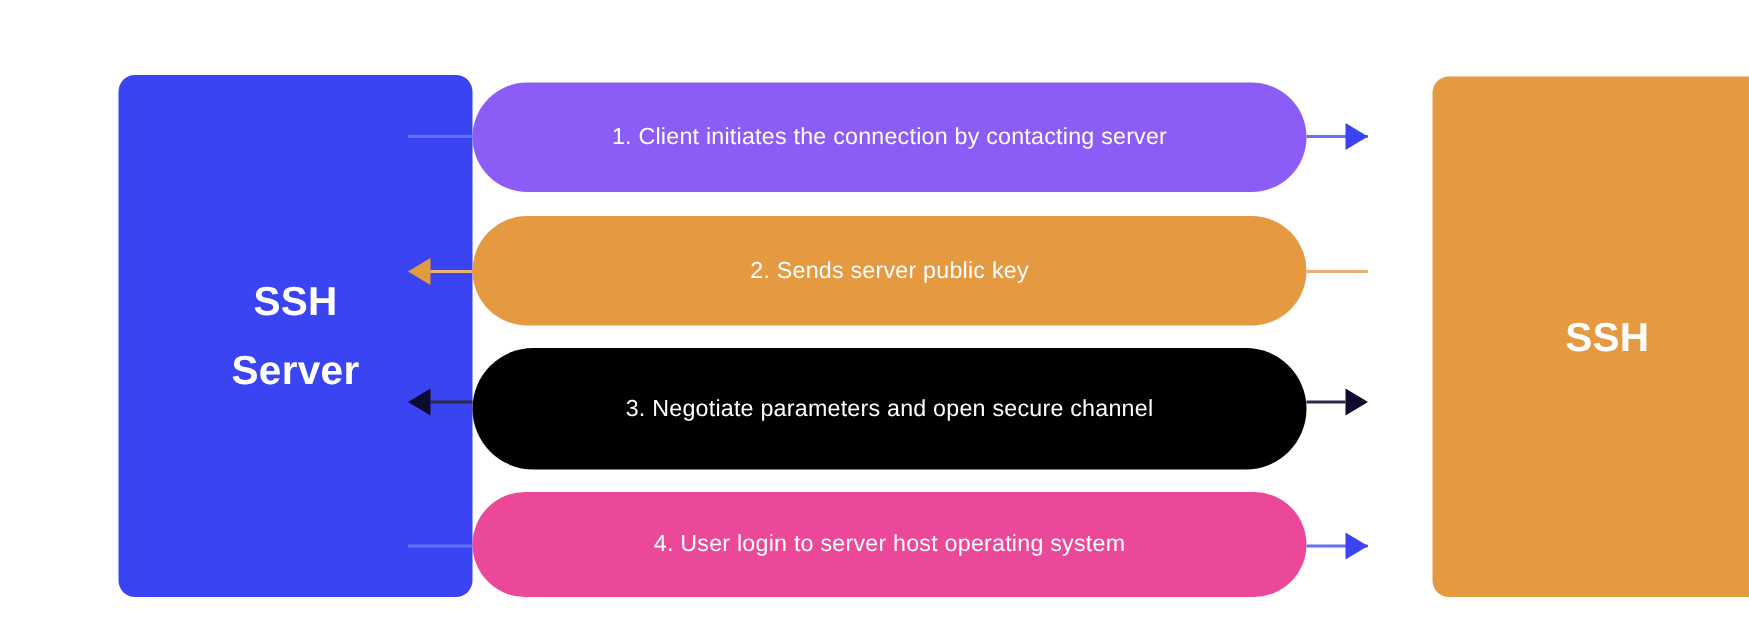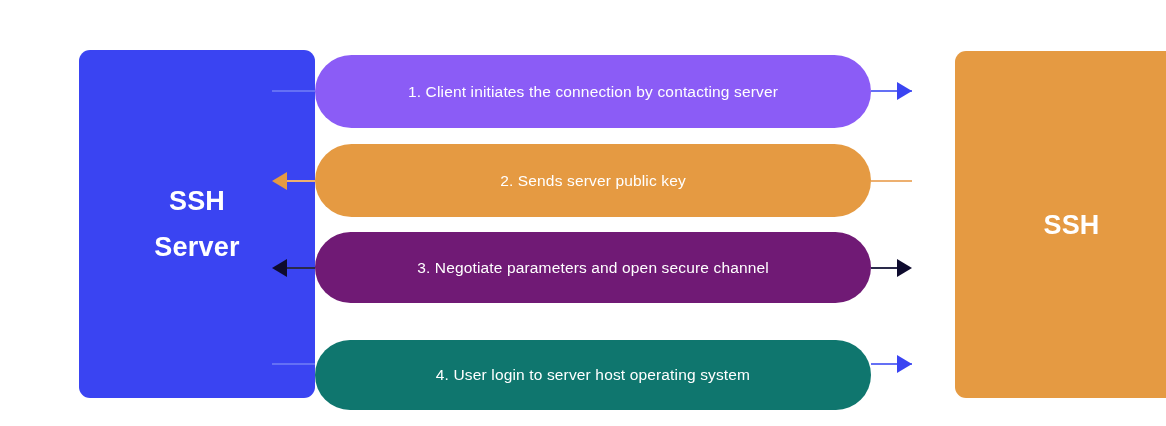--- a/index.html
+++ b/index.html
@@ -64,22 +64,22 @@
     color: #ffffff;
     font-size: 15.5px;
     font-weight: 500;
     letter-spacing: 0.15px;
     box-sizing: border-box;
     padding: 0 26px;
     text-align: center;
   }
   #pill-1 { top: 55px;  height: 73px; background: #8b5cf6; }
   #pill-2 { top: 144px; height: 73px; background: #E59A42; }
-  #pill-3 { top: 232px; height: 71px; background: #701a75; }
-  #pill-4 { top: 340px; height: 70px; background: #0f766e; }
+  #pill-3 { top: 232px; height: 81px; background: #000000; }
+  #pill-4 { top: 328px; height: 70px; background: #ec4899; }
 
   
   .connector {
     position: absolute;
     height: 2px;
   }
   .conn-left  { left: 272px; width: 43px; }
   .conn-right { left: 871px; width: 41px; }
 
   .c-blue   { background: #6470F5; }

